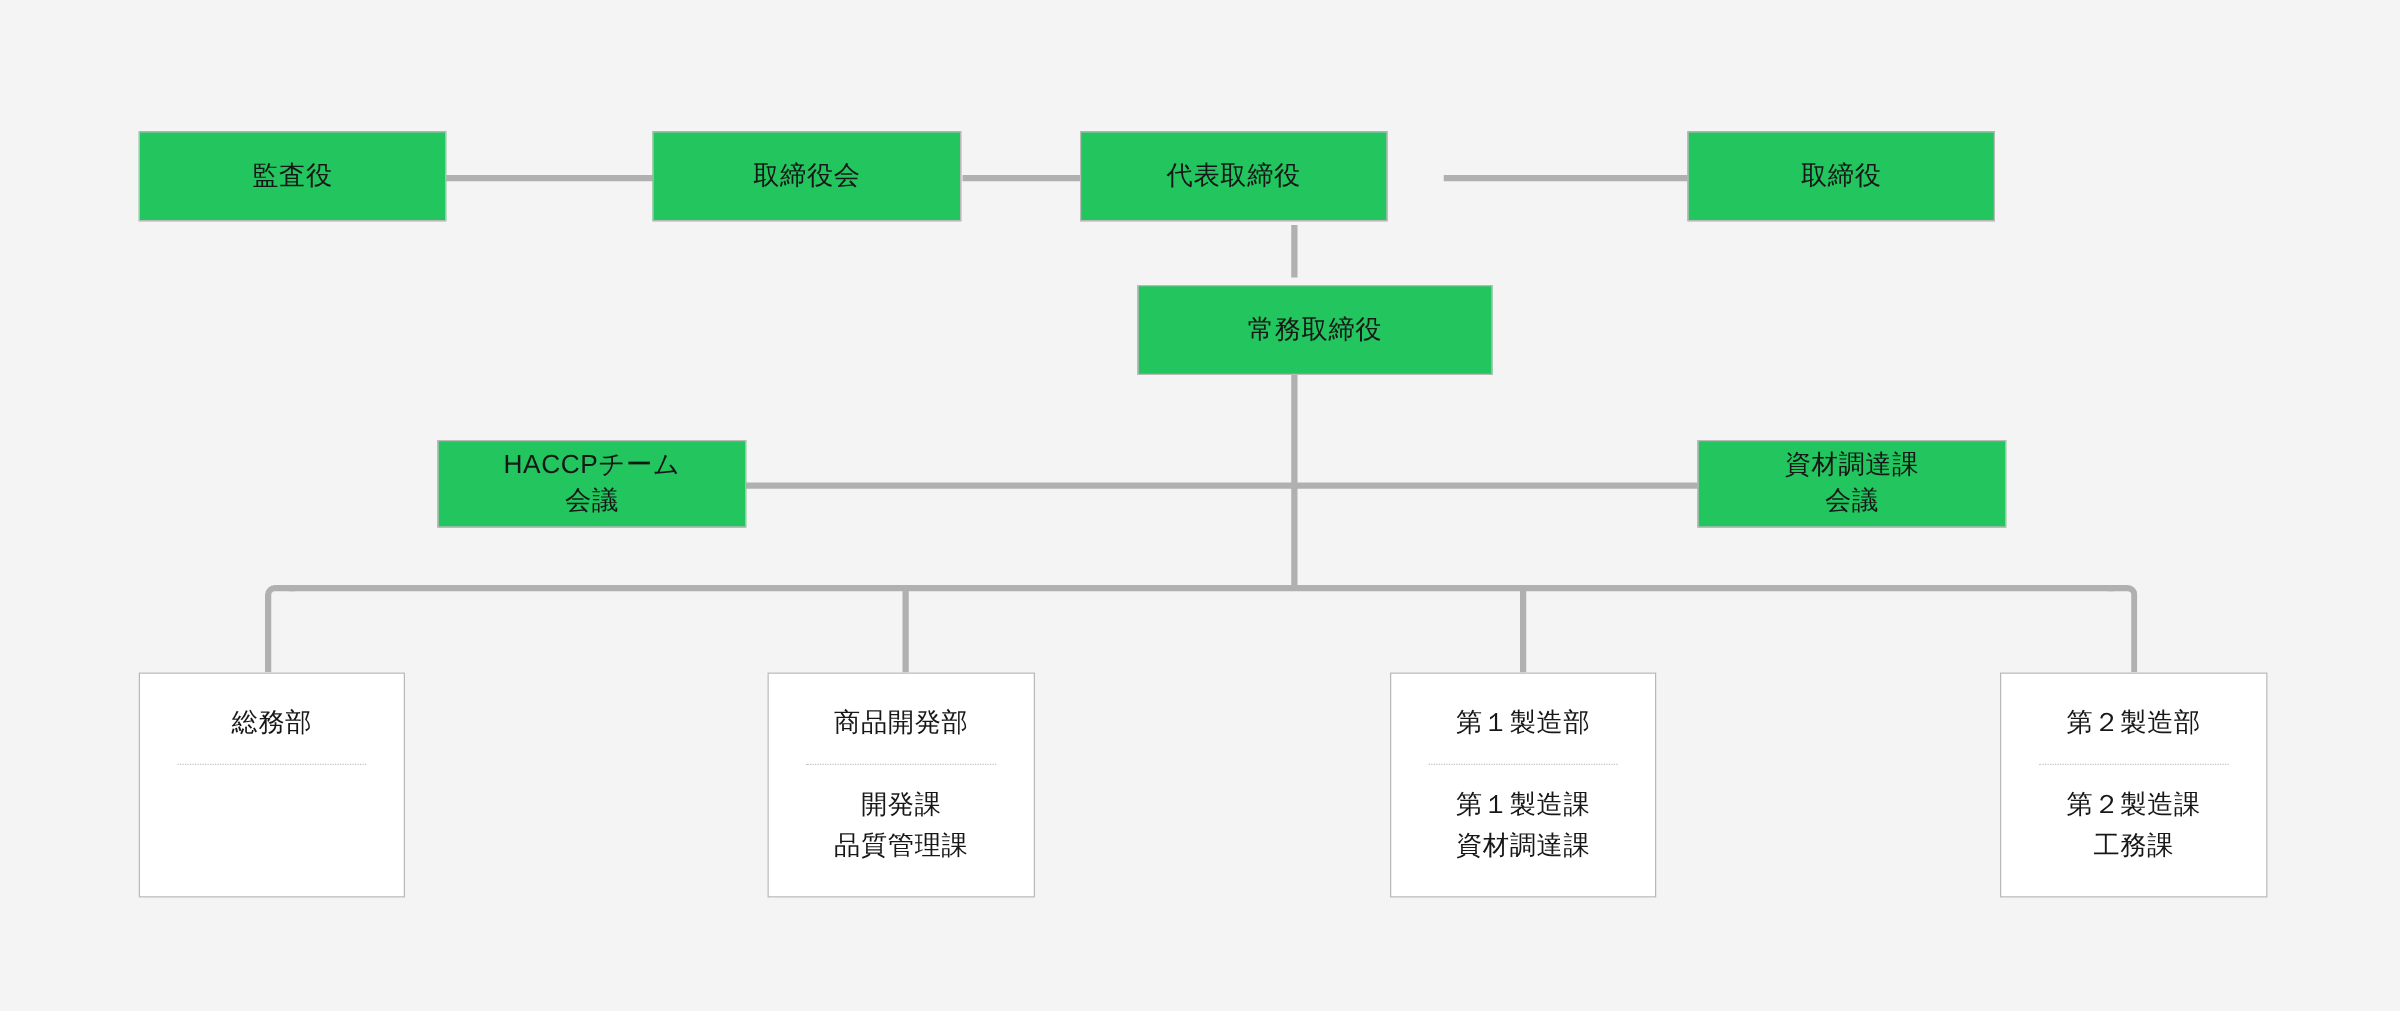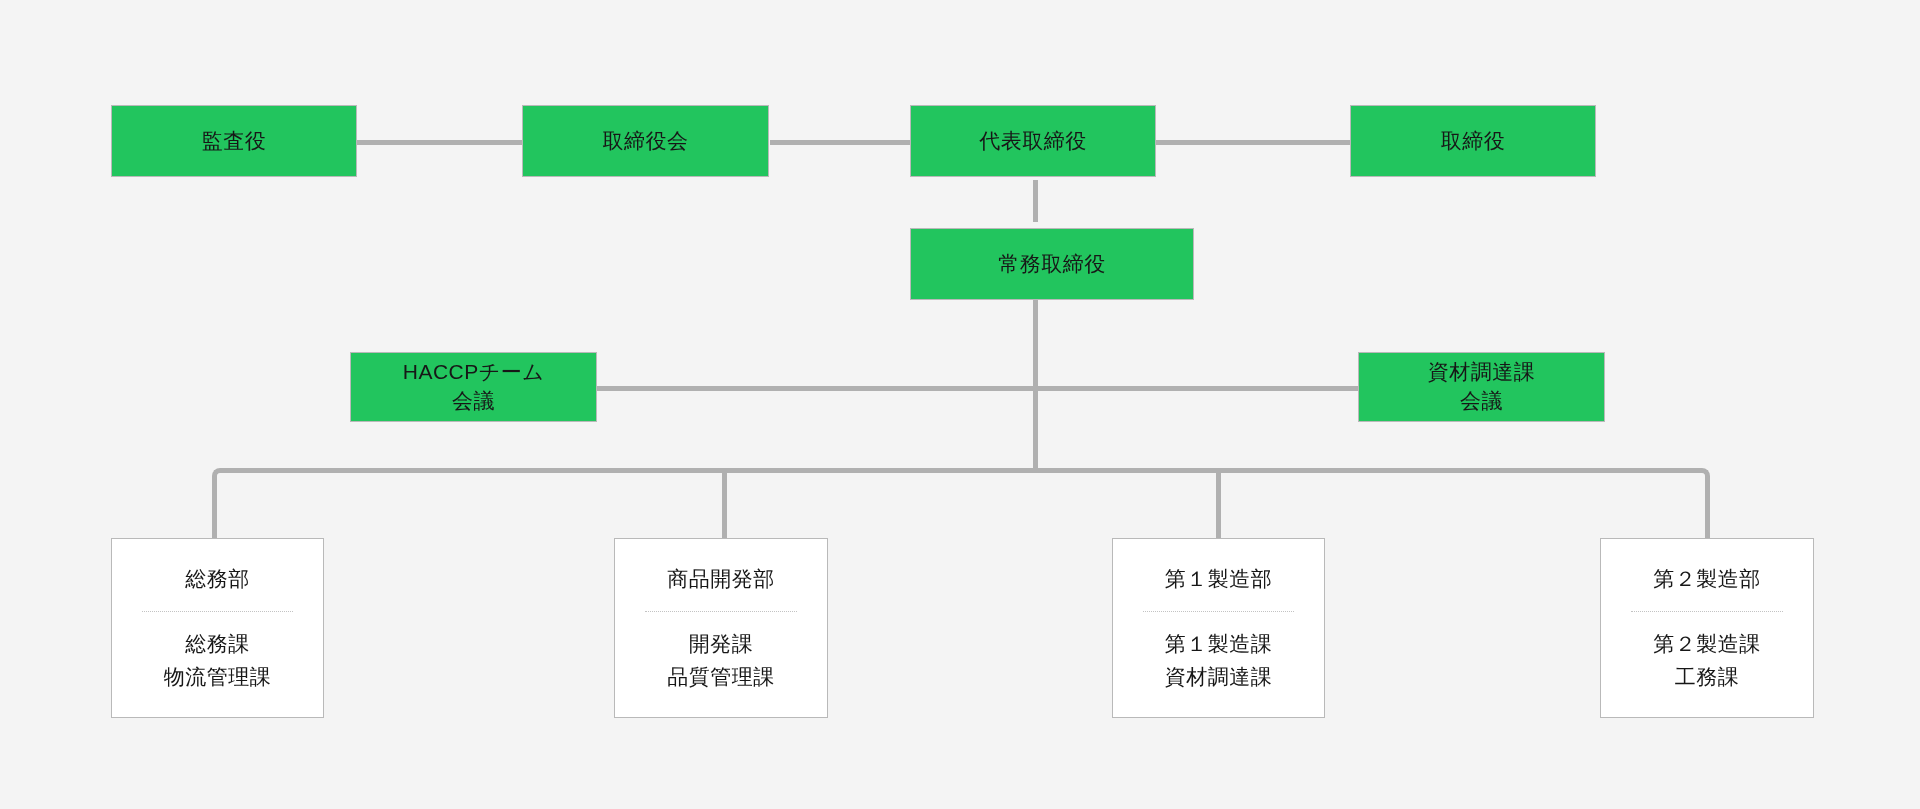--- a/index.html
+++ b/index.html
@@ -140,21 +140,21 @@
   <div class="conn-v" style="left:1216px; top:468px; height:70px;"></div>
 
   <div class="node" style="left:111px; top:105px; width:246px; height:72px;">
     <span class="node-label">監査役</span>
   </div>
 
   <div class="node" style="left:522px; top:105px; width:247px; height:72px;">
     <span class="node-label">取締役会</span>
   </div>
 
-  <div class="node" style="left:910px; top:105px; width:246px; height:72px;">
+  <div class="node" style="left:864px; top:105px; width:246px; height:72px;">
     <span class="node-label">代表取締役</span>
   </div>
 
   <div class="node" style="left:1350px; top:105px; width:246px; height:72px;">
     <span class="node-label">取締役</span>
   </div>
 
   <div class="node" style="left:910px; top:228px; width:284px; height:72px;">
     <span class="node-label">常務取締役</span>
   </div>
@@ -165,22 +165,20 @@
   </div>
 
   <div class="node" style="left:1358px; top:352px; width:247px; height:70px;">
     <span class="node-label">資材調達課
 会議</span>
   </div>
 
   <div class="dept" style="left:111px; top:538px; width:213px; height:180px;">
     <span class="dept-title">総務部</span>
     <div class="dept-divider"></div>
-    <span class="dept-sections">総務課
-物流管理課</span>
   </div>
 
   <div class="dept" style="left:614px; top:538px; width:214px; height:180px;">
     <span class="dept-title">商品開発部</span>
     <div class="dept-divider"></div>
     <span class="dept-sections">開発課
 品質管理課</span>
   </div>
 
   <div class="dept" style="left:1112px; top:538px; width:213px; height:180px;">

